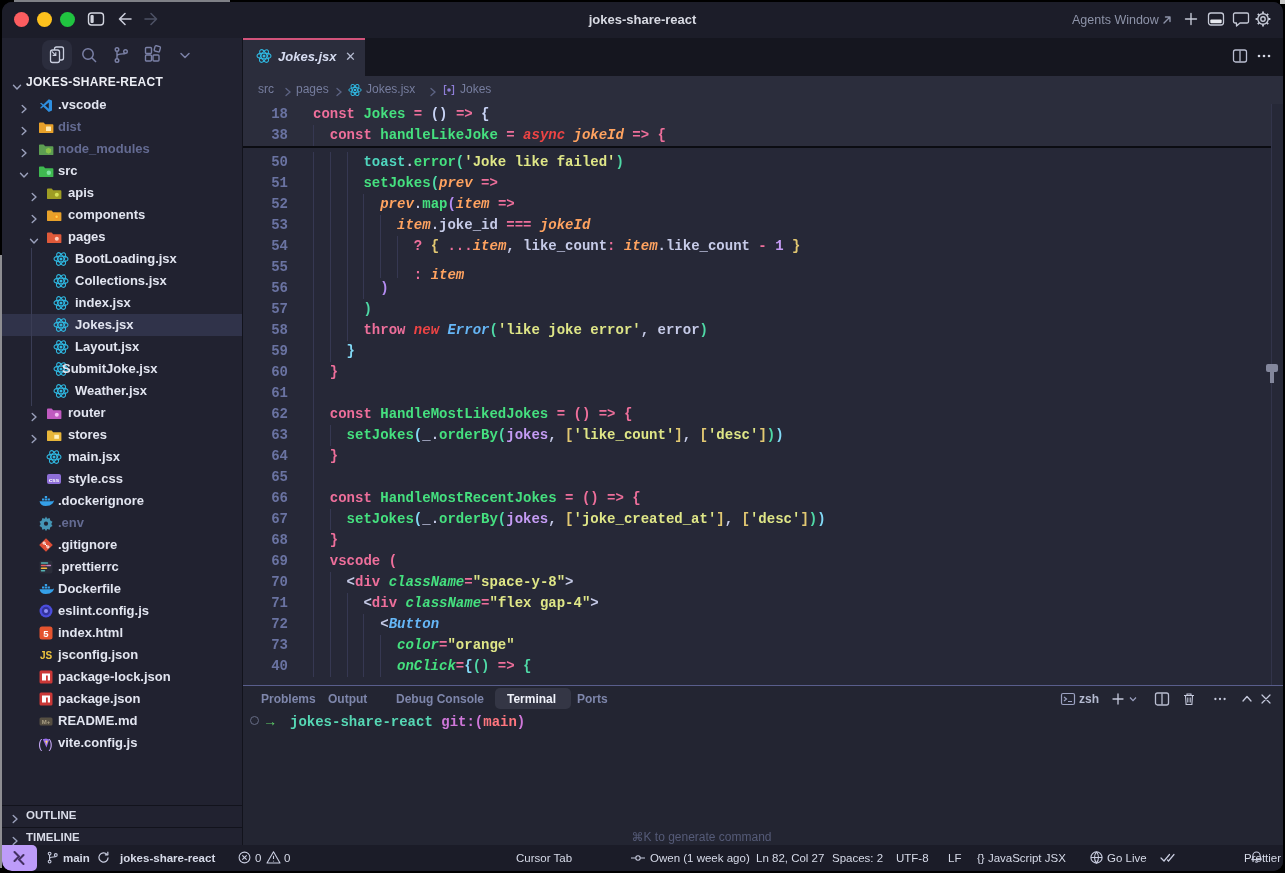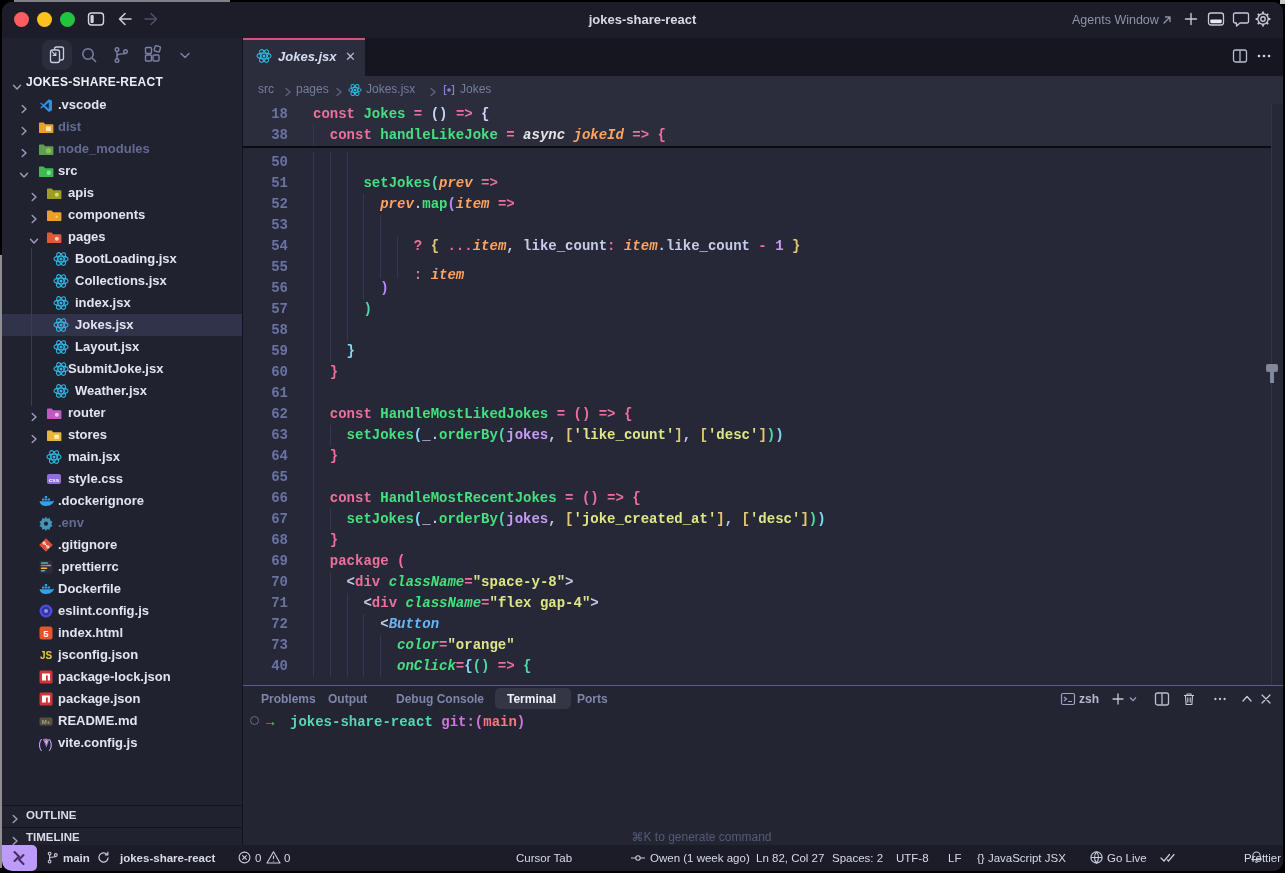--- a/index.html
+++ b/index.html
@@ -1,21 +1,21 @@
 <!DOCTYPE html>
 <html><head><meta charset="utf-8"><style>
 * { margin:0; padding:0; box-sizing:border-box; }
 html,body { width:1285px; height:873px; background:#000000; overflow:hidden; font-family:"Liberation Sans",sans-serif; }
 .abs { position:absolute; }
 #win { position:absolute; left:2px; top:2px; width:1281px; height:869px; border-radius:10px; overflow:hidden; background:#212230; }
 #pg { position:absolute; left:-2px; top:-2px; width:1285px; height:873px; }
 .lnum { position:absolute; left:243px; width:45px; text-align:right; color:#6a73a2; font:bold 14px "Liberation Mono",monospace; line-height:21px; }
 .cl { position:absolute; left:313px; white-space:pre; font:bold 14px "Liberation Mono",monospace; line-height:21px; color:#c6cbe8; }
 .ig { position:absolute; width:1px; background:#363852; }
-.k { color:#ee6f9b; } .ki { color:#e5e5e5; font-style:italic; }
+.k { color:#ee6f9b; } .ki { color:#ef4444; font-style:italic; }
 .f { color:#45e07f; } .v { color:#4fd6be; }
 .p { color:#ffa360; font-style:italic; }
 .s { color:#dfe687; } .n { color:#c59cf5; }
 .t { color:#66b7f7; font-style:italic; }
 .a { color:#45e07f; font-style:italic; }
 .w { color:#c6cbe8; } .pu { color:#c59cf5; }
 .b1 { color:#c8d3f5; } .b2 { color:#ee6f9b; } .b3 { color:#82d9f5; }
 .b4 { color:#4fd9a6; } .b5 { color:#b48cf2; } .b6 { color:#e2c872; }
 .trlab { position:absolute; color:#e2e5f0; font-size:13px; line-height:22px; font-weight:bold; }
 .trdim { position:absolute; color:#646b92; font-size:13px; line-height:22px; font-weight:bold; }
@@ -215,21 +215,21 @@
         </svg></div>
       <div class="trlab" style="left:75px;top:336px">Layout.jsx</div>
       <div class="abs" style="left:53px;top:361px"><svg width="16" height="16" viewBox="0 0 16 16">
           <g stroke="#2fb7e0" stroke-width="1.1" fill="none">
             <ellipse cx="8" cy="8" rx="7" ry="2.9"></ellipse>
             <ellipse cx="8" cy="8" rx="7" ry="2.9" transform="rotate(60 8 8)"></ellipse>
             <ellipse cx="8" cy="8" rx="7" ry="2.9" transform="rotate(120 8 8)"></ellipse>
           </g>
           <circle cx="8" cy="8" r="1.5" fill="#2fb7e0"></circle>
         </svg></div>
-      <div class="trlab" style="left:68px;top:358px">SubmitJoke.jsx</div>
+      <div class="trlab" style="left:62px;top:358px">SubmitJoke.jsx</div>
       <div class="abs" style="left:53px;top:383px"><svg width="16" height="16" viewBox="0 0 16 16">
           <g stroke="#2fb7e0" stroke-width="1.1" fill="none">
             <ellipse cx="8" cy="8" rx="7" ry="2.9"></ellipse>
             <ellipse cx="8" cy="8" rx="7" ry="2.9" transform="rotate(60 8 8)"></ellipse>
             <ellipse cx="8" cy="8" rx="7" ry="2.9" transform="rotate(120 8 8)"></ellipse>
           </g>
           <circle cx="8" cy="8" r="1.5" fill="#2fb7e0"></circle>
         </svg></div>
       <div class="trlab" style="left:75px;top:380px">Weather.jsx</div>
       <div class="abs" style="left:29px;top:408px"><svg width="10" height="10" viewBox="0 0 10 10">
@@ -417,37 +417,39 @@
 <div class="abs" style="left:242px;top:146px;width:1029px;height:2px;background:#0b0c12"></div>
 <div class="lnum" style="top:104px">18</div>
       <div class="cl" style="top:104px"><span class="k">const</span> <span class="f">Jokes</span> <span class="k">=</span> <span class="b1">()</span> <span class="k">=&gt;</span> <span class="b1">{</span></div>
       <div class="ig" style="left:313.0px;top:125px;height:21px"></div>
       <div class="lnum" style="top:125px">38</div>
       <div class="cl" style="top:125px">  <span class="k">const</span> <span class="f">handleLikeJoke</span> <span class="k">=</span> <span class="ki">async</span> <span class="p">jokeId</span> <span class="k">=&gt;</span> <span class="b2">{</span></div>
 <div class="ig" style="left:313.0px;top:152px;height:21px"></div>
       <div class="ig" style="left:329.8px;top:152px;height:21px"></div>
       <div class="ig" style="left:346.6px;top:152px;height:21px"></div>
       <div class="lnum" style="top:152px">50</div>
+      <div class="cl" style="top:152px">      <span class="v">toast</span><span class="w">.</span><span class="f">error</span><span class="b4">(</span><span class="s">'Joke like failed'</span><span class="b4">)</span></div>
       <div class="ig" style="left:313.0px;top:173px;height:21px"></div>
       <div class="ig" style="left:329.8px;top:173px;height:21px"></div>
       <div class="ig" style="left:346.6px;top:173px;height:21px"></div>
       <div class="lnum" style="top:173px">51</div>
       <div class="cl" style="top:173px">      <span class="f">setJokes</span><span class="b4">(</span><span class="p">prev</span> <span class="k">=&gt;</span></div>
       <div class="ig" style="left:313.0px;top:194px;height:21px"></div>
       <div class="ig" style="left:329.8px;top:194px;height:21px"></div>
       <div class="ig" style="left:346.6px;top:194px;height:21px"></div>
       <div class="ig" style="left:363.4px;top:194px;height:21px"></div>
       <div class="lnum" style="top:194px">52</div>
       <div class="cl" style="top:194px">        <span class="p">prev</span><span class="w">.</span><span class="f">map</span><span class="b5">(</span><span class="p">item</span> <span class="k">=&gt;</span></div>
       <div class="ig" style="left:313.0px;top:215px;height:21px"></div>
       <div class="ig" style="left:329.8px;top:215px;height:21px"></div>
       <div class="ig" style="left:346.6px;top:215px;height:21px"></div>
       <div class="ig" style="left:363.4px;top:215px;height:21px"></div>
       <div class="ig" style="left:380.2px;top:215px;height:21px"></div>
       <div class="lnum" style="top:215px">53</div>
+      <div class="cl" style="top:215px">          <span class="p">item</span><span class="w">.joke_id</span> <span class="k">===</span> <span class="p">jokeId</span></div>
       <div class="ig" style="left:313.0px;top:236px;height:21px"></div>
       <div class="ig" style="left:329.8px;top:236px;height:21px"></div>
       <div class="ig" style="left:346.6px;top:236px;height:21px"></div>
       <div class="ig" style="left:363.4px;top:236px;height:21px"></div>
       <div class="ig" style="left:380.2px;top:236px;height:21px"></div>
       <div class="ig" style="left:397.0px;top:236px;height:21px"></div>
       <div class="lnum" style="top:236px">54</div>
       <div class="cl" style="top:236px">            <span class="k">?</span> <span class="b6">{</span> <span class="k">...</span><span class="p">item</span><span class="w">,</span> <span class="w">like_count</span><span class="k">:</span> <span class="p">item</span><span class="w">.like_count</span> <span class="k">-</span> <span class="n">1</span> <span class="b6">}</span></div>
       <div class="ig" style="left:313.0px;top:257px;height:21px"></div>
       <div class="ig" style="left:329.8px;top:257px;height:21px"></div>
@@ -465,20 +467,21 @@
       <div class="cl" style="top:278px">        <span class="b5">)</span></div>
       <div class="ig" style="left:313.0px;top:299px;height:21px"></div>
       <div class="ig" style="left:329.8px;top:299px;height:21px"></div>
       <div class="ig" style="left:346.6px;top:299px;height:21px"></div>
       <div class="lnum" style="top:299px">57</div>
       <div class="cl" style="top:299px">      <span class="b4">)</span></div>
       <div class="ig" style="left:313.0px;top:320px;height:21px"></div>
       <div class="ig" style="left:329.8px;top:320px;height:21px"></div>
       <div class="ig" style="left:346.6px;top:320px;height:21px"></div>
       <div class="lnum" style="top:320px">58</div>
+      <div class="cl" style="top:320px">      <span class="k">throw</span> <span class="ki">new</span> <span class="t">Error</span><span class="b4">(</span><span class="s">'like joke error'</span><span class="w">,</span> <span class="w">error</span><span class="b4">)</span></div>
       <div class="ig" style="left:313.0px;top:341px;height:21px"></div>
       <div class="ig" style="left:329.8px;top:341px;height:21px"></div>
       <div class="lnum" style="top:341px">59</div>
       <div class="cl" style="top:341px">    <span class="b3">}</span></div>
       <div class="ig" style="left:313.0px;top:362px;height:21px"></div>
       <div class="lnum" style="top:362px">60</div>
       <div class="cl" style="top:362px">  <span class="b2">}</span></div>
       <div class="ig" style="left:313.0px;top:383px;height:21px"></div>
       <div class="lnum" style="top:383px">61</div>
       <div class="ig" style="left:313.0px;top:404px;height:21px"></div>
@@ -498,21 +501,21 @@
       <div class="cl" style="top:488px">  <span class="k">const</span> <span class="f">HandleMostRecentJokes</span> <span class="k">=</span> <span class="b2">()</span> <span class="k">=&gt;</span> <span class="b2">{</span></div>
       <div class="ig" style="left:313.0px;top:509px;height:21px"></div>
       <div class="ig" style="left:329.8px;top:509px;height:21px"></div>
       <div class="lnum" style="top:509px">67</div>
       <div class="cl" style="top:509px">    <span class="f">setJokes</span><span class="b3">(</span><span class="w">_.</span><span class="f">orderBy</span><span class="b4">(</span><span class="pu">jokes</span><span class="w">,</span> <span class="b6">[</span><span class="s">'joke_created_at'</span><span class="b6">]</span><span class="w">,</span> <span class="b6">[</span><span class="s">'desc'</span><span class="b6">]</span><span class="b4">)</span><span class="b3">)</span></div>
       <div class="ig" style="left:313.0px;top:530px;height:21px"></div>
       <div class="lnum" style="top:530px">68</div>
       <div class="cl" style="top:530px">  <span class="b2">}</span></div>
       <div class="ig" style="left:313.0px;top:551px;height:21px"></div>
       <div class="lnum" style="top:551px">69</div>
-      <div class="cl" style="top:551px">  <span class="k">package</span> <span class="b2">(</span></div>
+      <div class="cl" style="top:551px">  <span class="k">vscode</span> <span class="b2">(</span></div>
       <div class="ig" style="left:313.0px;top:572px;height:21px"></div>
       <div class="ig" style="left:329.8px;top:572px;height:21px"></div>
       <div class="lnum" style="top:572px">70</div>
       <div class="cl" style="top:572px">    <span class="w">&lt;</span><span class="k">div</span> <span class="a">className</span><span class="k">=</span><span class="s">"space-y-8"</span><span class="w">&gt;</span></div>
       <div class="ig" style="left:313.0px;top:593px;height:21px"></div>
       <div class="ig" style="left:329.8px;top:593px;height:21px"></div>
       <div class="ig" style="left:346.6px;top:593px;height:21px"></div>
       <div class="lnum" style="top:593px">71</div>
       <div class="cl" style="top:593px">      <span class="w">&lt;</span><span class="k">div</span> <span class="a">className</span><span class="k">=</span><span class="s">"flex gap-4"</span><span class="w">&gt;</span></div>
       <div class="ig" style="left:313.0px;top:614px;height:21px"></div>

